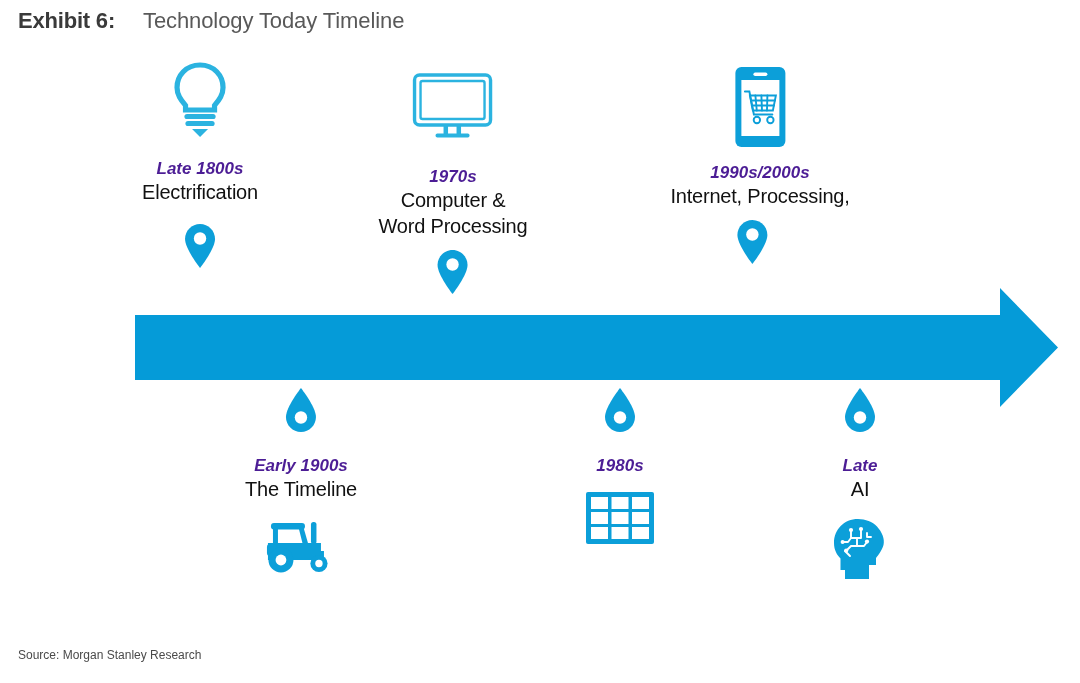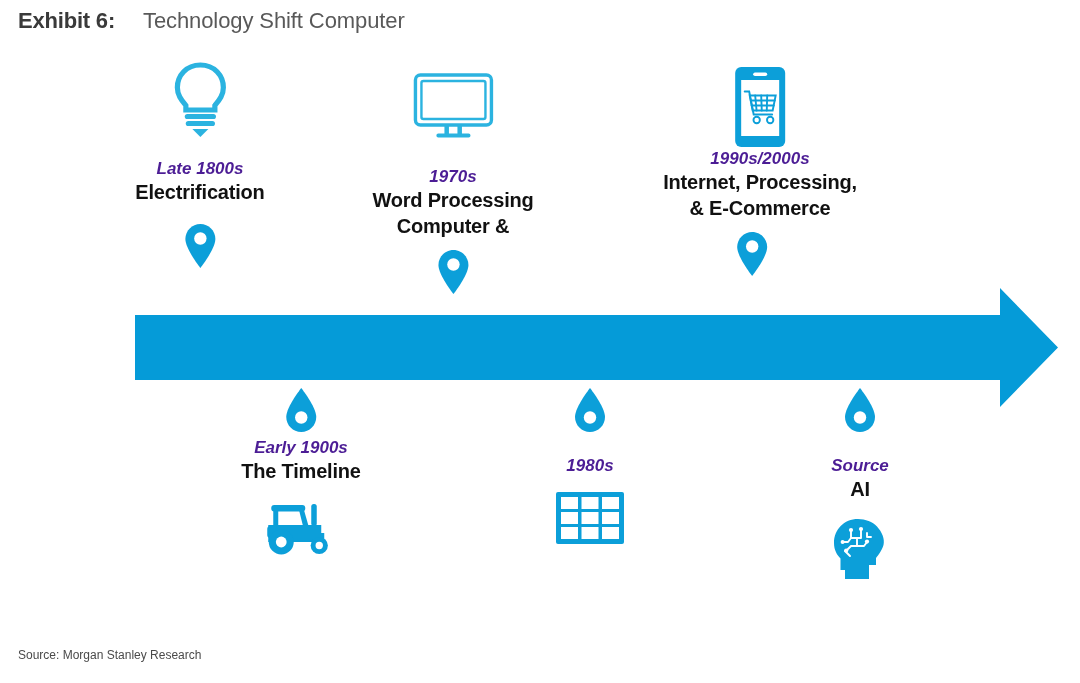--- a/index.html
+++ b/index.html
@@ -62,21 +62,21 @@
   }
   .node-date {
     font-size: 17px;
     font-weight: bold;
     font-style: italic;
     color: #4c1d95;
     line-height: 1.25;
   }
   .node-name {
     font-size: 20px;
-    font-weight: bold;
+    font-weight: normal;
     color: #111111;
     line-height: 1.3;
     letter-spacing: -0.2px;
   }
   .node-name .ln { display: block; }
 
   .icon-box {
     display: flex;
     align-items: flex-end;
     justify-content: center;
@@ -89,21 +89,21 @@
     top: 648px;
     font-size: 12px;
     color: #4a4a4a;
   }
 </style>
 </head>
 <body>
 
 <div id="header">
   <span id="exhibit-label">Exhibit 6:</span>
-  <span id="exhibit-title">Technology Shift Computer</span>
+  <span id="exhibit-title">Technology Today Timeline</span>
 </div>
 
 <div id="timeline">
 
   <svg width="1080" height="640" viewBox="0 0 1080 640" style="position:absolute;left:0;top:0;">
     <polygon points="135,315 1000,315 1000,288 1058,347.5 1000,407 1000,380 135,380" fill="#059BD8"></polygon>
   </svg>
 
   <div class="node" style="left:200px; top:60px;">
     <div class="icon-box" style="height:78px;">
@@ -140,22 +140,22 @@
         <g fill="#2BB3E0">
           <rect x="32" y="53" width="4.5" height="9"></rect>
           <rect x="45" y="53" width="4.5" height="9"></rect>
           <rect x="24" y="61.5" width="34" height="4" rx="1.8"></rect>
         </g>
       </svg>
     </div>
     <div class="node-label" style="margin-top:28px;">
       <div class="node-date">1970s</div>
       <div class="node-name">
+        <span class="ln">Computer &amp;</span>
         <span class="ln">Word Processing</span>
-        <span class="ln">Computer &amp;</span>
       </div>
     </div>
     <div style="margin-top:10px;">
       <svg width="32" height="46" viewBox="0 0 32 46">
         <path d="M16 1 C7.7 1 1 7.7 1 16 C1 26 16 45 16 45 C16 45 31 26 31 16 C31 7.7 24.3 1 16 1 Z" fill="#0C9FD9"></path>
         <circle cx="16" cy="15.5" r="6.2" fill="#ffffff"></circle>
       </svg>
     </div>
   </div>
 
@@ -172,43 +172,42 @@
           <line x1="21" y1="29.5" x2="22.4" y2="44.5"></line>
           <line x1="27" y1="29.5" x2="27.6" y2="44.5"></line>
           <line x1="33" y1="29.5" x2="32.6" y2="44.5"></line>
           <line x1="16.6" y1="34.5" x2="40.6" y2="34.5"></line>
           <line x1="17.4" y1="39.5" x2="39.6" y2="39.5"></line>
         </g>
         <circle cx="22.5" cy="54" r="3.2" fill="none" stroke="#0C9FD9" stroke-width="1.9"></circle>
         <circle cx="36" cy="54" r="3.2" fill="none" stroke="#0C9FD9" stroke-width="1.9"></circle>
       </svg>
     </div>
-    <div class="node-label" style="">
+    <div class="node-label" style="margin-top:14px;">
       <div class="node-date">1990s/2000s</div>
       <div class="node-name">
         <span class="ln">Internet, Processing,</span>
-        <span class="ln">&amp;  E-Commerce</span>
       </div>
     </div>
     <div style="margin-top:10px; margin-left:-16px;">
       <svg width="32" height="46" viewBox="0 0 32 46">
         <path d="M16 1 C7.7 1 1 7.7 1 16 C1 26 16 45 16 45 C16 45 31 26 31 16 C31 7.7 24.3 1 16 1 Z" fill="#0C9FD9"></path>
         <circle cx="16" cy="15.5" r="6.2" fill="#ffffff"></circle>
       </svg>
     </div>
   </div>
 
   <div class="node" style="left:301px; top:387px;">
     <div>
       <svg width="32" height="46" viewBox="0 0 32 46">
         <path d="M16 45 C24.3 45 31 38.3 31 30 C31 20 16 1 16 1 C16 1 1 20 1 30 C1 38.3 7.7 45 16 45 Z" fill="#0C9FD9"></path>
         <circle cx="16" cy="30.5" r="6.2" fill="#ffffff"></circle>
       </svg>
     </div>
-    <div class="node-label" style="text-align:center;">
+    <div class="node-label" style="margin-top:18px;text-align:center;">
       <div class="node-date">Early 1900s</div>
       <div class="node-name">
         <span class="ln">The Timeline</span>
       </div>
     </div>
     <div class="icon-box" style="margin-top:16px; height:56px;">
       <svg width="86" height="56" viewBox="0 0 86 56">
         <g fill="#0C9FD9">
 
           <rect x="53" y="4" width="5.5" height="22" rx="2.5"></rect>
@@ -224,21 +223,21 @@
 
         <circle cx="23" cy="42" r="12.5" fill="#0C9FD9"></circle>
         <circle cx="23" cy="42" r="5.4" fill="#ffffff"></circle>
 
         <circle cx="61" cy="45.5" r="8.6" fill="#0C9FD9"></circle>
         <circle cx="61" cy="45.5" r="3.7" fill="#ffffff"></circle>
       </svg>
     </div>
   </div>
 
-  <div class="node" style="left:590px; top:387px;justify-content:flex-end;">
+  <div class="node" style="left:620px; top:387px;justify-content:flex-end;">
     <div>
       <svg width="32" height="46" viewBox="0 0 32 46">
         <path d="M16 45 C24.3 45 31 38.3 31 30 C31 20 16 1 16 1 C16 1 1 20 1 30 C1 38.3 7.7 45 16 45 Z" fill="#0C9FD9"></path>
         <circle cx="16" cy="30.5" r="6.2" fill="#ffffff"></circle>
       </svg>
     </div>
     <div class="node-label" style="margin-top:18px;">
       <div class="node-date">1980s</div>
     </div>
     <div class="icon-box" style="margin-top:16px; height:52px;">
@@ -260,21 +259,21 @@
   </div>
 
   <div class="node" style="left:860px; top:387px;">
     <div>
       <svg width="32" height="46" viewBox="0 0 32 46">
         <path d="M16 45 C24.3 45 31 38.3 31 30 C31 20 16 1 16 1 C16 1 1 20 1 30 C1 38.3 7.7 45 16 45 Z" fill="#0C9FD9"></path>
         <circle cx="16" cy="30.5" r="6.2" fill="#ffffff"></circle>
       </svg>
     </div>
     <div class="node-label" style="margin-top:18px;">
-      <div class="node-date">Source</div>
+      <div class="node-date">Late</div>
       <div class="node-name">
         <span class="ln">AI</span>
       </div>
     </div>
     <div class="icon-box" style="margin-top:16px; height:62px;">
       <svg width="58" height="62" viewBox="0 0 58 62">
         <path d="M27 1 C13 1 3 11.5 3 25 C3 32 6 37 9.5 40.5 L9.5 52 L14 52 L14 61 L38 61 L38 47
                  L45 47 L45 40 C45 40 51 33 52.5 27 C54 21 51 14 46 8.5 C41.5 3.8 34.5 1 27 1 Z" fill="#0C9FD9"></path>
         <g stroke="#ffffff" stroke-width="1.9" fill="none" stroke-linecap="round" stroke-linejoin="round">
           <path d="M12 24 L17 24 L20 20 L26 20"></path>

